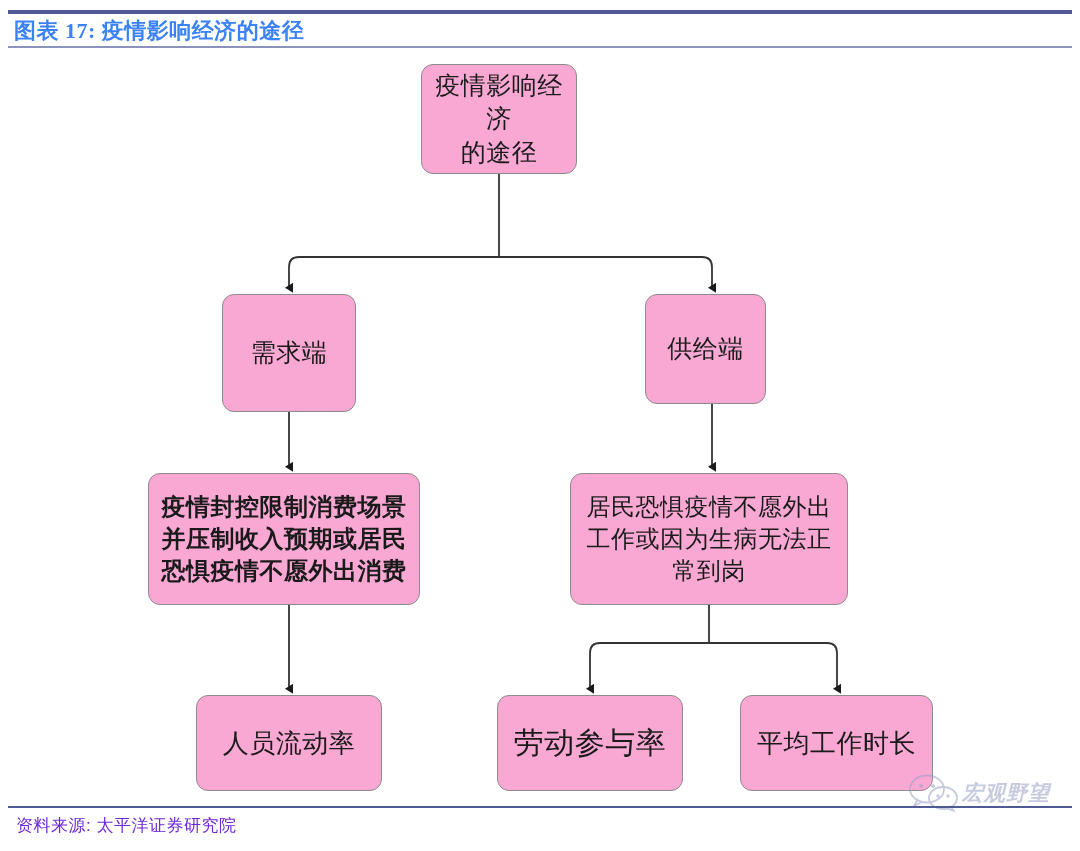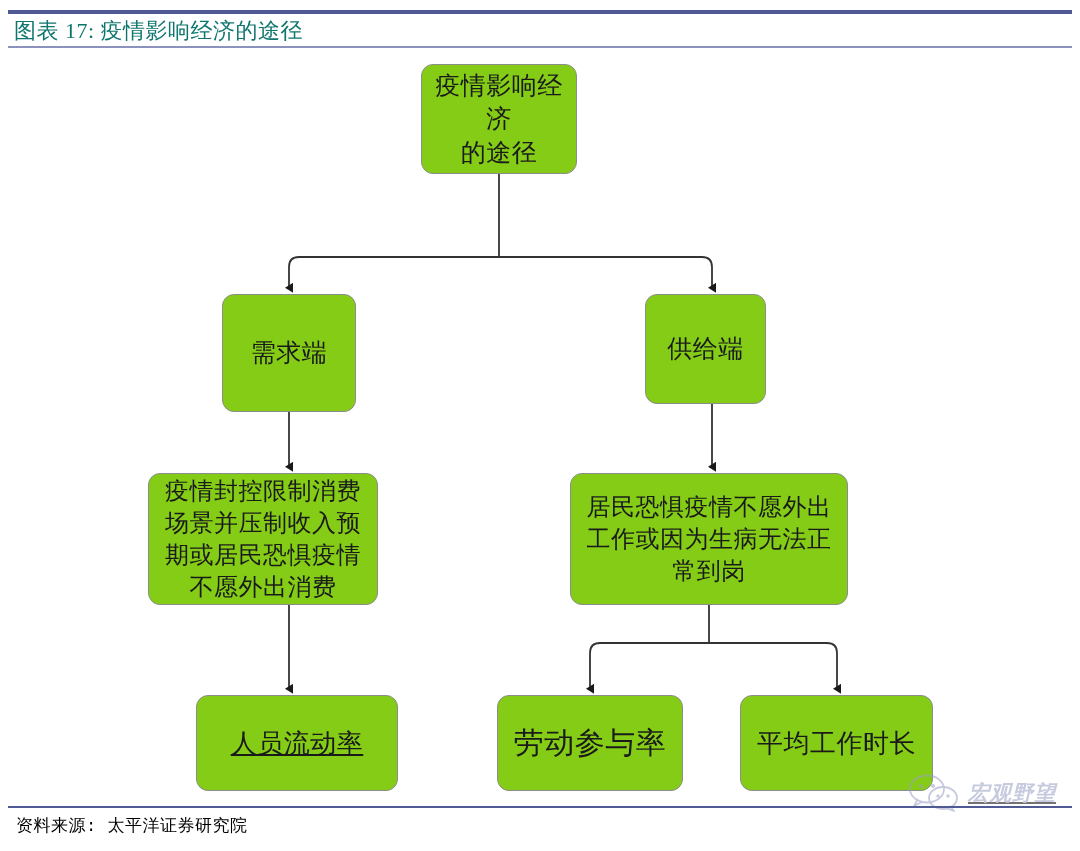--- a/index.html
+++ b/index.html
@@ -28,22 +28,22 @@
     top: 10px;
     height: 4px;
     background: #4f5a94;
   }
   .hdr-title {
     position: absolute;
     left: 14px;
     top: 16px;
     font-family: "Liberation Serif", "DejaVu Serif", serif;
     font-size: 22px;
-    font-weight: 400;
-    color: #0f766e;
+    font-weight: 700;
+    color: #3b82f6;
     letter-spacing: 0.5px;
     white-space: nowrap;
   }
   .hdr-rule-bottom {
     position: absolute;
     left: 8px; right: 8px;
     top: 46px;
     height: 2px;
     background: #8b93bd;
   }
@@ -53,23 +53,23 @@
     position: absolute;
     left: 8px; right: 8px;
     top: 806px;
     height: 2px;
     background: #4f5a94;
   }
   .ftr-src {
     position: absolute;
     left: 16px;
     top: 814px;
-    font-family: Liberation Mono, monospace;
+    font-family: Liberation Sans, sans-serif;
     font-size: 17px;
-    color: #000000;
+    color: #6d28d9;
     letter-spacing: 0.5px;
     white-space: nowrap;
   }
 
   
   .canvas {
     position: absolute;
     left: 0;
     top: 50px;
     width: 1080px;
@@ -81,53 +81,51 @@
     width: 1080px;
     height: 756px;
   }
 
   
   .node {
     position: absolute;
     box-sizing: border-box;
     border: 1.6px solid #8c8c8c;
     border-radius: 12px;
-    background: #84cc16;
+    background: #f9a8d4;
     display: flex;
     align-items: center;
     justify-content: center;
     text-align: center;
     color: #1a1a1a;
     font-family: "DejaVu Sans", "Liberation Sans", sans-serif;
     line-height: 1.34;
     letter-spacing: 0.5px;
     padding: 4px 8px;
   }
   .node-text { display: block; }
 
   .n-root   { left: 421px; top: 14px;  width: 156px; height: 110px; font-size: 25px; }
   .n-demand { left: 222px; top: 244px; width: 134px; height: 118px; font-size: 25px; }
   .n-supply { left: 645px; top: 244px; width: 121px; height: 110px; font-size: 25px; }
-  .n-dtext  { left: 148px; top: 423px; width: 230px; height: 132px; font-size: 24px; }
+  .n-dtext  { left: 148px; top: 423px; width: 272px; height: 132px; font-size: 24px; font-weight: bold; }
   .n-stext  { left: 570px; top: 423px; width: 278px; height: 132px; font-size: 24px; }
-  .n-mob    { left: 196px; top: 645px; width: 202px; height: 96px; font-size: 26px; text-decoration: underline; }
+  .n-mob    { left: 196px; top: 645px; width: 186px; height: 96px; font-size: 26px; }
   .n-lfpr   { left: 497px; top: 645px; width: 186px; height: 96px; font-size: 30px; }
   .n-hours  { left: 740px; top: 645px; width: 193px; height: 96px; font-size: 26px; }
 
   
   .watermark {
     position: absolute;
     left: 908px;
     top: 773px;
     display: flex;
     align-items: center;
-    gap: 6px;
     opacity: 0.55;
     pointer-events: none;
-    text-decoration: underline;
   }
   .wm-text {
     font-family: "DejaVu Sans", "Liberation Sans", sans-serif;
     font-size: 21px;
     font-style: italic;
     font-weight: 700;
     color: #9aa0c4;
     letter-spacing: 1px;
     white-space: nowrap;
   }

